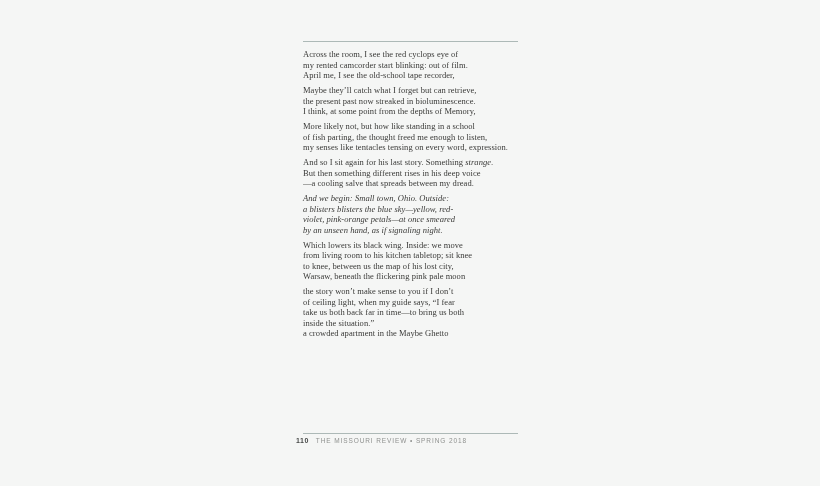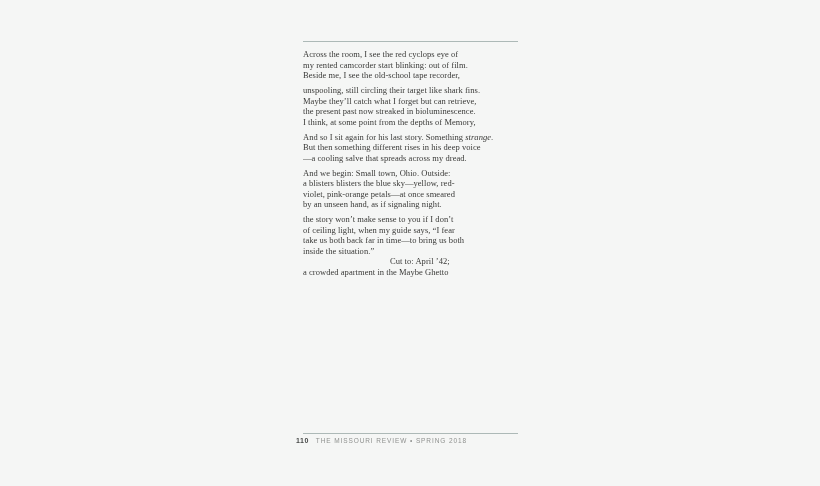--- a/index.html
+++ b/index.html
@@ -36,20 +36,21 @@
     width: 230px;
     font-size: 8.5px;
     line-height: 10.5px;
     color: #3a3a38;
     letter-spacing: 0.05px;
   }
   .stanza {
     margin-bottom: 4.5px;
   }
   .stanza.section-break {
+    font-style: italic;
   }
   .line {
     white-space: nowrap;
     height: 10.5px;
   }
   .line.indented {
     padding-left: 87px;
   }
   .line em {
     font-style: italic;
@@ -79,45 +80,54 @@
 </head>
 <body>
 
 <div class="page">
   <div class="rule top"></div>
 
   <div class="poem" id="poem">
       <div class="stanza">
         <div class="line">Across the room, I see the red cyclops eye of</div>
         <div class="line">my rented camcorder start blinking: out of film.</div>
-        <div class="line">Beside me, I see the old-school tape recorder,</div>
+        <div class="line">April me, I see the old-school tape recorder,</div>
       </div>
       <div class="stanza">
-        <div class="line">unspooling, still circling their target like shark fins.</div>
         <div class="line">Maybe they’ll catch what I forget but can retrieve,</div>
         <div class="line">the present past now streaked in bioluminescence.</div>
         <div class="line">I think, at some point from the depths of Memory,</div>
       </div>
       <div class="stanza">
+        <div class="line">More likely not, but how like standing in a school</div>
+        <div class="line">of fish parting, the thought freed me enough to listen,</div>
+        <div class="line">my senses like tentacles tensing on every word, expression.</div>
+      </div>
+      <div class="stanza">
         <div class="line">And so I sit again for his last story. Something <em>strange</em>.</div>
         <div class="line">But then something different rises in his deep voice</div>
-        <div class="line">—a cooling salve that spreads across my dread.</div>
+        <div class="line">—a cooling salve that spreads between my dread.</div>
       </div>
       <div class="stanza section-break">
         <div class="line">And we begin: Small town, Ohio. Outside:</div>
         <div class="line">a blisters blisters the blue sky—yellow, red-</div>
         <div class="line">violet, pink-orange petals—at once smeared</div>
         <div class="line">by an unseen hand, as if signaling night.</div>
       </div>
       <div class="stanza">
+        <div class="line">Which lowers its black wing. Inside: we move</div>
+        <div class="line">from living room to his kitchen tabletop; sit knee</div>
+        <div class="line">to knee, between us the map of his lost city,</div>
+        <div class="line">Warsaw, beneath the flickering pink pale moon</div>
+      </div>
+      <div class="stanza">
         <div class="line">the story won’t make sense to you if I don’t</div>
         <div class="line">of ceiling light, when my guide says, “I fear</div>
         <div class="line">take us both back far in time—to bring us both</div>
         <div class="line">inside the situation.”</div>
-        <div class="line indented">Cut to: April ’42;</div>
         <div class="line">a crowded apartment in the Maybe Ghetto</div>
       </div>
     </div>
 
   <div class="rule bottom"></div>
 
   <div class="footer">
     <span class="pagenum">110</span>
     <span class="journal">THE MISSOURI REVIEW • SPRING 2018</span>
   </div>

